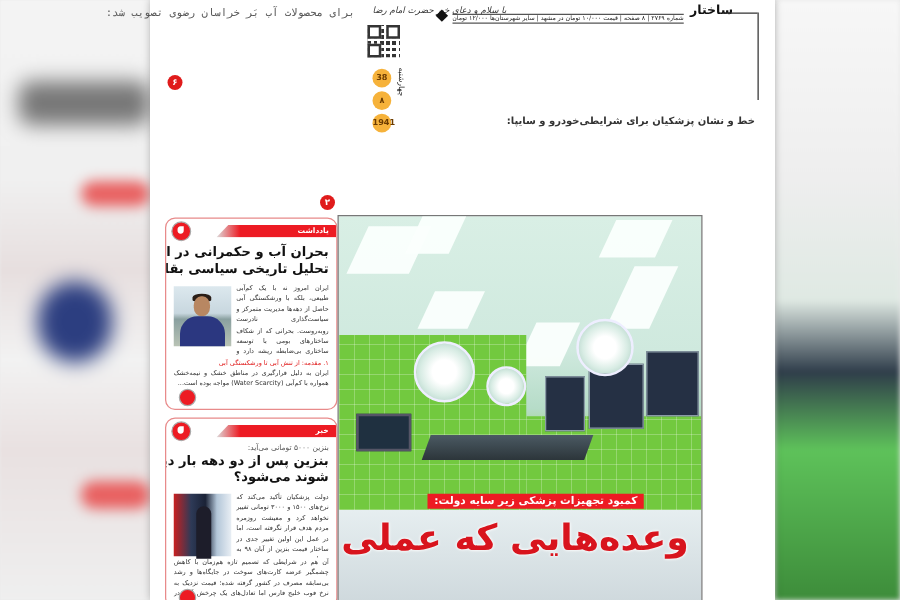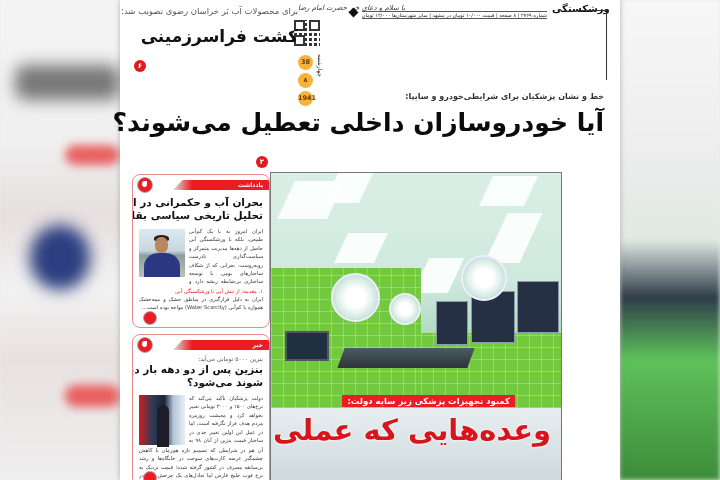--- a/index.html
+++ b/index.html
@@ -6,21 +6,21 @@
   body{width:720px;height:480px;overflow:hidden;position:relative;background:#e9e9e9;font-family:"DejaVu Sans",sans-serif;}
   .bg-left{position:absolute;left:0;top:0;width:120px;height:480px;background:linear-gradient(180deg,#f4f4f4 0%,#f0f0f0 30%,#e7dfdf 45%,#f2f2f2 60%,#e9e1e1 75%,#efefef 100%);filter:blur(1px);}
   .bg-left .blob1{position:absolute;left:15px;top:65px;width:105px;height:35px;background:#777;filter:blur(8px);border-radius:10px;}
   .bg-left .blob2{position:absolute;left:65px;top:145px;width:55px;height:20px;background:#e86060;filter:blur(5px);border-radius:10px;}
   .bg-left .blob3{position:absolute;left:30px;top:225px;width:60px;height:65px;background:#2c3e80;filter:blur(8px);border-radius:30px;}
   .bg-left .blob4{position:absolute;left:65px;top:385px;width:55px;height:22px;background:#e86060;filter:blur(5px);border-radius:10px;}
   .bg-right{position:absolute;left:620px;top:0;width:100px;height:480px;background:linear-gradient(180deg,#f7f7f7 0%,#eeeeee 30%,#dfe9e3 50%,#2f3d4a 62%,#5ec25a 75%,#3d8c3a 100%);filter:blur(2px);}
   .page{position:absolute;left:120px;top:0;width:500px;height:480px;background:#fff;box-shadow:0 0 6px rgba(0,0,0,0.25);}
   .rtl{direction:rtl;}
   
-  .teaser{position:absolute;left:18px;top:6px;width:160px;text-align:right;}
+  .teaser{position:absolute;left:4px;top:6px;width:160px;text-align:center;font-family:Liberation Mono, monospace;}
   .teaser .kicker{font-size:8.5px;color:#555;white-space:nowrap;}
   .teaser .title{font-size:17px;font-weight:bold;color:#111;margin-top:10px;white-space:nowrap;}
   .badge{display:inline-block;width:12px;height:12px;border-radius:50%;background:#e01b1b;color:#fff;font-size:7px;line-height:12px;text-align:center;font-weight:bold;}
   
   .qr{position:absolute;left:174px;top:20px;width:26px;height:26px;background:
      repeating-linear-gradient(90deg,#111 0 3px,#fff 3px 5px),#fff;opacity:.85;}
   .qr:before{content:"";position:absolute;inset:0;background:repeating-linear-gradient(0deg,transparent 0 3px,#fff 3px 5px);}
   .qr .c{position:absolute;width:7px;height:7px;border:2px solid #111;background:#fff;}
   .date-dots{position:absolute;left:178px;top:55px;width:20px;}
   .dot{width:15px;height:15px;border-radius:50%;background:#f6b23a;color:#6b3b00;font-size:6.5px;line-height:15px;text-align:center;margin-bottom:3px;font-weight:bold;}
@@ -78,46 +78,44 @@
     <div class="blob2"></div>
     <div class="blob3"></div>
     <div class="blob4"></div>
 </div>
 <div class="bg-right"></div>
 
 <div class="page">
 
   <div class="teaser rtl">
     <div class="kicker">برای محصولات آب بَر خراسان رضوی تصویب شد:</div>
-    <div class="title">کشت فراسرزمینی</div>
   </div>
   <span class="badge" style="position:absolute;left:14px;top:60px;">۶</span>
 
   <div class="slogan rtl">با سلام و دعای خیر حضرت امام رضا</div>
   <div class="qr">
     <div class="c" style="left:0;top:0"></div>
       <div class="c" style="right:0;top:0"></div>
       <div class="c" style="left:0;bottom:0"></div>
   </div>
   <div class="date-dots">
     <div class="dot">38</div>
     <div class="dot">۸</div>
     <div class="dot">1941</div>
   </div>
   <div class="weekday">چهارشنبه</div>
 
   <div class="diamond"></div>
   <div class="issue-line rtl">شماره ۲۷۶۹ | ۸ صفحه | قیمت ۱۰/۰۰۰ تومان در مشهد | سایر شهرستان‌ها ۱۲/۰۰۰ تومان</div>
-  <div class="daily-label rtl">ورشکستگی</div>
+  <div class="daily-label rtl">ساختار</div>
   <div class="daily-rule"></div>
   <div class="daily-rule-v"></div>
 
 
   <div class="main-kicker rtl">خط و نشان پزشکیان برای شرایطی‌خودرو و سایپا:</div>
-  <div class="main-headline rtl">آیا خودروسازان داخلی تعطیل می‌شوند؟</div>
   <span class="badge main-badge">۲</span>
 
   <div class="box" style="top:174px;height:152px;">
     <div class="logo-icon"></div>
     <div class="ribbon">
         <span>یادداشت</span>
       </div>
     <div class="btitle rtl" style="top:21px;">بحران آب و حکمرانی در ایران:</div>
     <div class="btitle rtl" style="top:34px;">تحلیل تاریخی سیاسی بقای ملی</div>
     <div class="photo person" style="top:54px;height:48px;">

